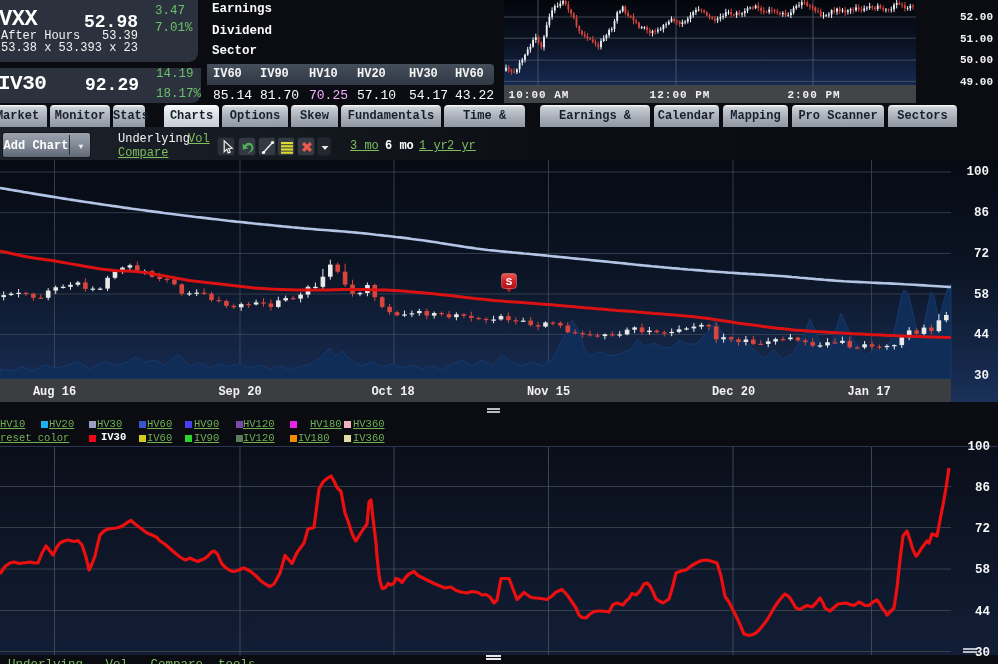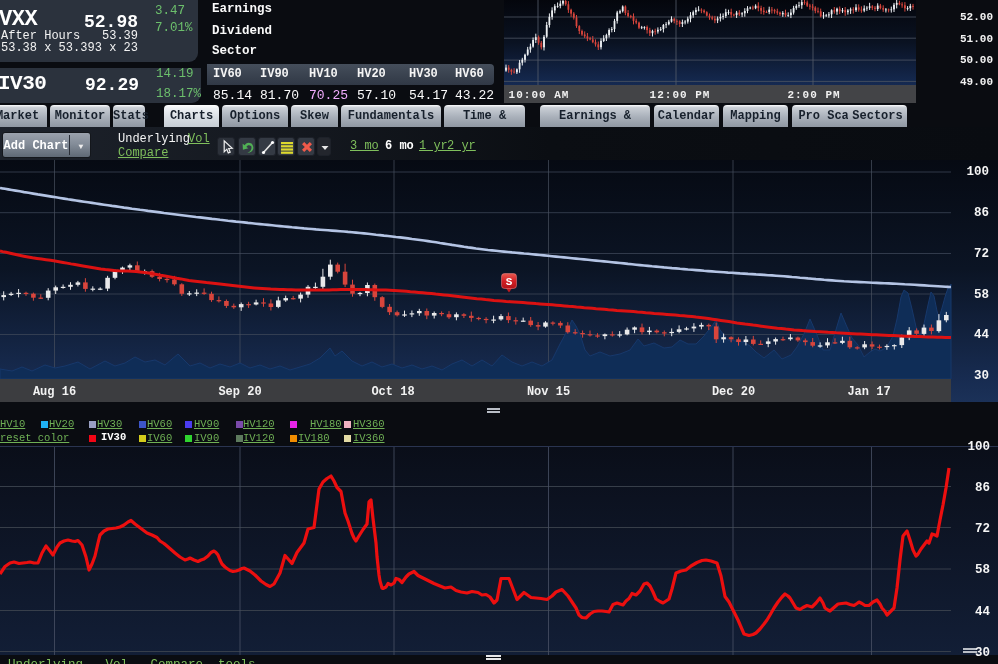--- a/index.html
+++ b/index.html
@@ -380,21 +380,21 @@
     <div class="tab" style="left:113px;width:32px">Stats</div>
     <div class="tab sel" style="left:164px;width:55px">Charts</div>
     <div class="tab" style="left:222px;width:66px">Options</div>
     <div class="tab" style="left:291px;width:47px">Skew</div>
     <div class="tab" style="left:341px;width:100px">Fundamentals</div>
     <div class="tab" style="left:444px;width:81px">Time &amp; Sales</div>
     <div class="tab" style="left:540px;width:110px">Earnings &amp; Divis</div>
     <div class="tab" style="left:654px;width:65px">Calendar</div>
     <div class="tab" style="left:723px;width:65px">Mapping</div>
     <div class="tab" style="left:792px;width:92px">Pro Scanner</div>
-    <div class="tab" style="left:848px;width:59px">Sectors</div>
+    <div class="tab" style="left:888px;width:69px">Sectors</div>
 
 <div style="position:absolute;left:0;top:127px;width:998px;height:33px;background:linear-gradient(to right,#1d222b 0%,#14181f 30%,#0b0e13 55%,#090c11 100%)"></div>
 <div style="position:absolute;left:2px;top:132px;width:89px;height:26px;background:linear-gradient(#9ba2ad 0%,#848d99 45%,#5f6975 100%);border:1px solid #14171c;border-radius:3px">
   <div style="position:absolute;left:0;top:0;width:66px;height:24px;text-align:center;line-height:27px;font-size:12px;font-weight:bold;color:#fff">Add Chart</div>
   <div style="position:absolute;left:66px;top:2px;width:1px;height:20px;background:#2a2f38"></div>
   <div style="position:absolute;left:68px;top:0;width:20px;height:24px;text-align:center;line-height:27px;font-size:8px;color:#eee">▼</div>
 </div>
 <div style="position:absolute;left:118px;top:132px;font-size:12px;color:#f5f5f5">Underlying</div>
 <a class="glink" style="position:absolute;left:188px;top:132px;font-size:12px">Vol</a>
 <a class="glink" style="position:absolute;left:118px;top:146px;font-size:12px">Compare</a>

